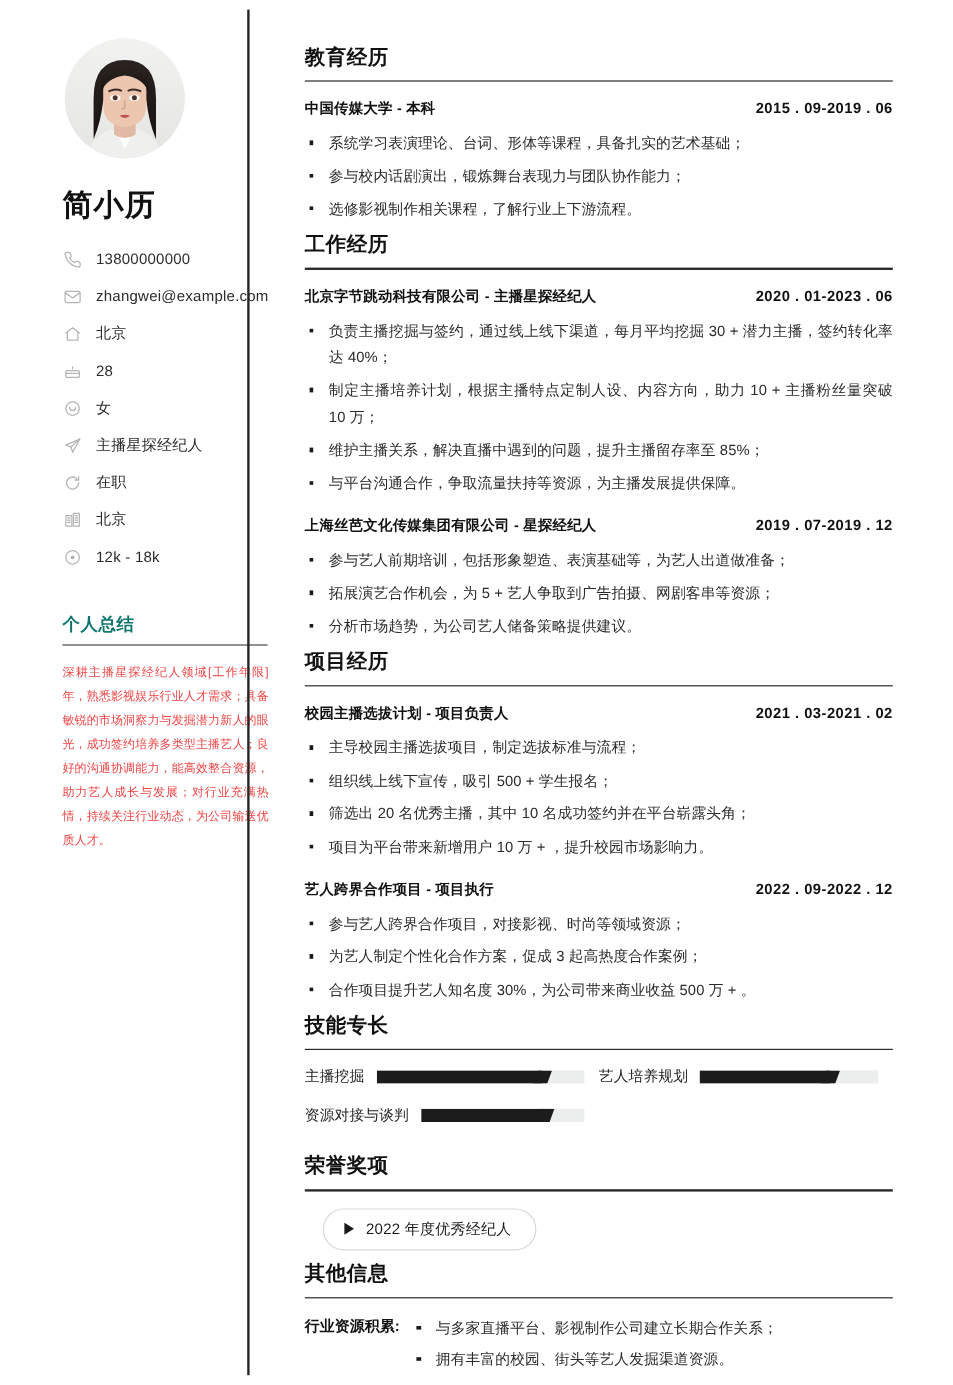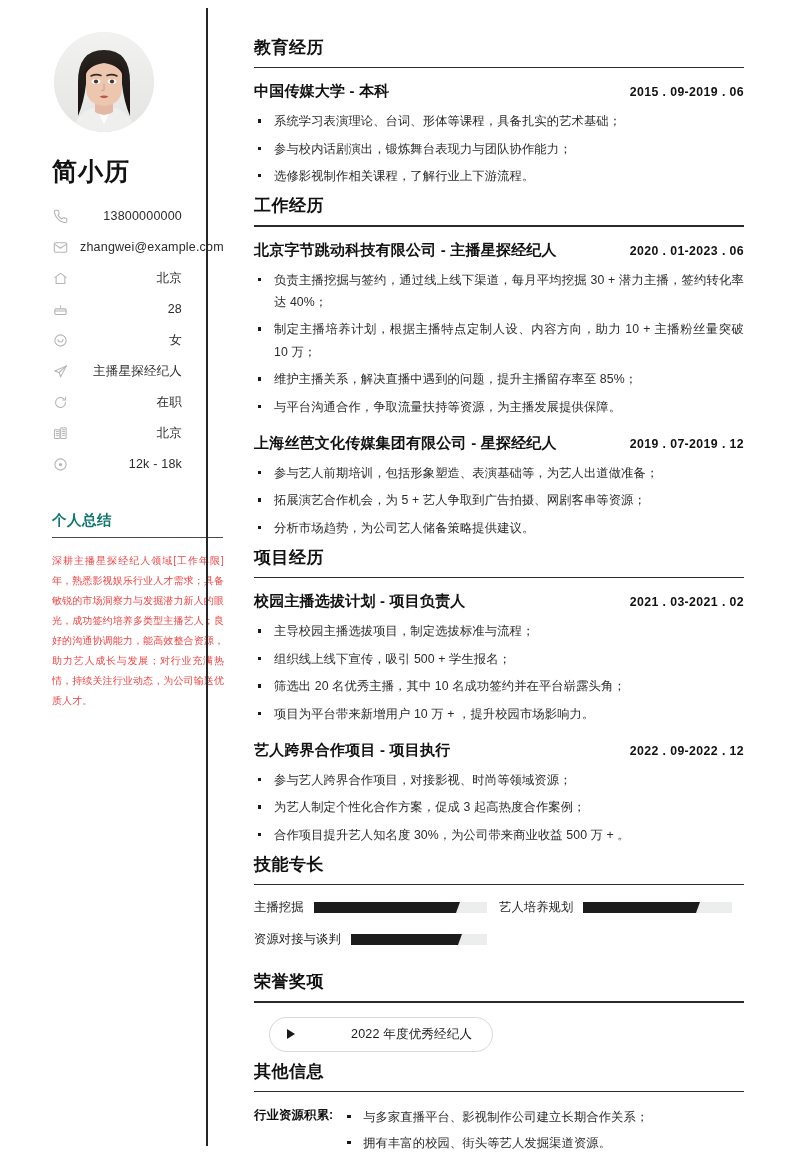--- a/index.html
+++ b/index.html
@@ -58,21 +58,20 @@
     margin: 26px 0 18px 2px;
     line-height: 1.1;
   }
 
   .contact-list { margin: 0 0 0 2px; }
   .contact-row {
     display: flex;
     align-items: center;
     height: 25px;
     margin-bottom: 6px;
-    justify-content: space-between;
   }
   .c-icon {
     width: 17px;
     height: 17px;
     flex: 0 0 17px;
     margin-right: 11px;
     color: #b4b4b4;
     display: flex;
     align-items: center;
     justify-content: center;
@@ -130,21 +129,21 @@
 
   .entry { margin-bottom: 16px; }
   .entry:last-child { margin-bottom: 6px; }
   .entry-head {
     display: flex;
     justify-content: space-between;
     align-items: baseline;
     margin-bottom: 9px;
   }
   .entry-title {
-    font-size: 15px;
+    font-size: 12px;
     font-weight: bold;
     color: #111;
     letter-spacing: .2px;
   }
   .entry-date {
     font-size: 12.3px;
     font-weight: bold;
     color: #111;
     white-space: nowrap;
     letter-spacing: .4px;
@@ -223,21 +222,20 @@
   
   .honor-row { display: flex; margin-top: 4px; margin-bottom: 8px; }
   .honor-chip {
     display: inline-flex;
     align-items: center;
     border: 1px solid #d8d8d8;
     border-radius: 18px;
     padding: 8px 20px 8px 17px;
     background: #fff;
     margin-left: 15px;
-    gap: 46px;
   }
   .honor-tri {
     width: 0; height: 0;
     border-left: 8px solid #1a1a1a;
     border-top: 5px solid transparent;
     border-bottom: 5px solid transparent;
     margin-right: 10px;
   }
   .honor-text {
     font-size: 12.5px;

